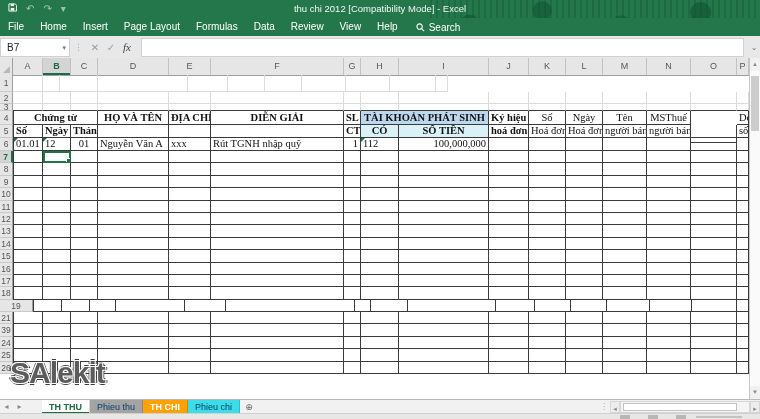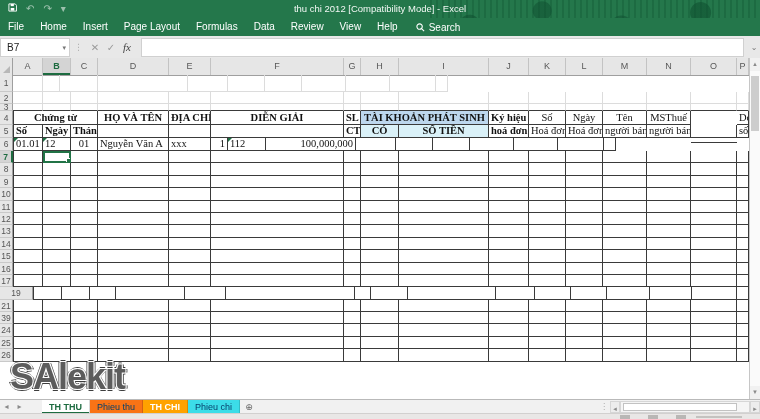--- a/index.html
+++ b/index.html
@@ -92,21 +92,21 @@
   .hsb-track{width:130px;position:relative;background:#f5f5f5;border:1px solid #d6d6d6;box-sizing:border-box;
        margin:1px 0;}
   .hsb-thumb{position:absolute;left:2px;top:1px;bottom:1px;width:112px;background:#fff;border:1px solid #c2c2c2;}
 
   
   .statusbar{position:absolute;left:0;top:413px;width:760px;height:6px;background:#e9e7e6;border-top:1px solid #d2d0cf;}
   .sb-ic{position:absolute;top:1px;width:10px;height:4px;background:#b9b7b5;}
   .sb-zoom{position:absolute;top:2px;right:18px;width:46px;height:2px;background:#c4c2c0;}
 
   
-  .watermark{position:absolute;left:10px;top:356px;font-size:36px;font-weight:800;letter-spacing:-1px;
+  .watermark{position:absolute;left:10px;top:356px;font-size:30px;font-weight:800;letter-spacing:-1px;
        color:#5c5c5c;pointer-events:none;
        text-shadow:-1px -1px 0 #fdfdfd,1px -1px 0 #fdfdfd,-1px 1px 0 #fdfdfd,1px 1px 0 #fdfdfd,
                    -2px 0 0 #3d3d3d,2px 0 0 #3d3d3d,0 2px 0 #3d3d3d,0 -2px 0 #3d3d3d;}
 </style>
 </head>
 <body>
 
 <div class="app">
 
   <div class="titlebar">
@@ -273,20 +273,21 @@
           <div class="cell tc" style="width: 46px; line-height: 12px;"></div>
           <div class="cell tc c" style="width: 12px; line-height: 12px;">số</div>
         </div>
         <div class="grow" style="height: 13px;">
           <div class="rh" style="width: 13px; line-height: 13px;">6</div>
           <div class="cell tc la" style="width: 30px; line-height: 12px;">01.01<div class="tri"></div></div>
           <div class="cell tc" style="width: 28px; line-height: 12px;">12<div class="tri"></div></div>
           <div class="cell tc c" style="width: 27px; line-height: 12px;">01</div>
           <div class="cell tc" style="width: 71px; line-height: 12px;">Nguyễn Văn A</div>
           <div class="cell tc" style="width: 42px; line-height: 12px;">xxx</div>
+          <div class="cell tc" style="width: 133px; line-height: 12px;">Rút TGNH nhập quỹ</div>
           <div class="cell tc r" style="width: 17px; line-height: 12px;">1</div>
           <div class="cell tc" style="width: 38px; line-height: 12px;">112<div class="tri"></div></div>
           <div class="cell tc r" style="width: 90px; line-height: 12px;">100,000,000</div>
           <div class="cell tc" style="width: 40px; line-height: 12px;"></div>
           <div class="cell tc" style="width: 37px; line-height: 12px;"></div>
           <div class="cell tc" style="width: 37px; line-height: 12px;"></div>
           <div class="cell tc" style="width: 44px; line-height: 12px;"></div>
           <div class="cell tc" style="width: 44px; line-height: 12px;"></div>
           <div class="cell tc" style="width: 46px; line-height: 12px;"></div>
           <div class="cell tc" style="width: 12px; line-height: 12px;"></div>
@@ -496,20 +497,39 @@
           <div class="cell tc" style="width: 90px; line-height: 11.4px;"></div>
           <div class="cell tc" style="width: 40px; line-height: 11.4px;"></div>
           <div class="cell tc" style="width: 37px; line-height: 11.4px;"></div>
           <div class="cell tc" style="width: 37px; line-height: 11.4px;"></div>
           <div class="cell tc" style="width: 44px; line-height: 11.4px;"></div>
           <div class="cell tc" style="width: 44px; line-height: 11.4px;"></div>
           <div class="cell tc" style="width: 46px; line-height: 11.4px;"></div>
           <div class="cell tc" style="width: 12px; line-height: 11.4px;"></div>
         </div>
         <div class="grow" style="height: 12.4px;">
+          <div class="rh" style="width: 13px; line-height: 12.4px;">18</div>
+          <div class="cell tc la" style="width: 30px; line-height: 11.4px;"></div>
+          <div class="cell tc" style="width: 28px; line-height: 11.4px;"></div>
+          <div class="cell tc" style="width: 27px; line-height: 11.4px;"></div>
+          <div class="cell tc" style="width: 71px; line-height: 11.4px;"></div>
+          <div class="cell tc" style="width: 42px; line-height: 11.4px;"></div>
+          <div class="cell tc" style="width: 133px; line-height: 11.4px;"></div>
+          <div class="cell tc" style="width: 17px; line-height: 11.4px;"></div>
+          <div class="cell tc" style="width: 38px; line-height: 11.4px;"></div>
+          <div class="cell tc" style="width: 90px; line-height: 11.4px;"></div>
+          <div class="cell tc" style="width: 40px; line-height: 11.4px;"></div>
+          <div class="cell tc" style="width: 37px; line-height: 11.4px;"></div>
+          <div class="cell tc" style="width: 37px; line-height: 11.4px;"></div>
+          <div class="cell tc" style="width: 44px; line-height: 11.4px;"></div>
+          <div class="cell tc" style="width: 44px; line-height: 11.4px;"></div>
+          <div class="cell tc" style="width: 46px; line-height: 11.4px;"></div>
+          <div class="cell tc" style="width: 12px; line-height: 11.4px;"></div>
+        </div>
+        <div class="grow" style="height: 12.4px;">
           <div class="rh" style="width: 34px; line-height: 12.4px;">19</div>
           <div class="cell tc la" style="width: 30px; line-height: 11.4px;"></div>
           <div class="cell tc" style="width: 28px; line-height: 11.4px;"></div>
           <div class="cell tc" style="width: 27px; line-height: 11.4px;"></div>
           <div class="cell tc" style="width: 71px; line-height: 11.4px;"></div>
           <div class="cell tc" style="width: 42px; line-height: 11.4px;"></div>
           <div class="cell tc" style="width: 133px; line-height: 11.4px;"></div>
           <div class="cell tc" style="width: 17px; line-height: 11.4px;"></div>
           <div class="cell tc" style="width: 38px; line-height: 11.4px;"></div>
           <div class="cell tc" style="width: 90px; line-height: 11.4px;"></div>
@@ -626,21 +646,21 @@
     <div class="thumb"></div>
     <div class="arr" style="bottom:0;">▼</div>
   </div>
 
   <div class="tabstrip">
     <span class="navarr">◂</span>
     <span class="navarr">▸</span>
     <span style="width:16px;"></span>
     <div style="display:flex;">
         <div class="stab" style="background: rgb(255, 255, 255); color: rgb(29, 107, 64); font-weight: bold; box-shadow: rgb(29, 107, 64) 0px -2px 0px inset;">TH THU</div>
-        <div class="stab" style="background: #f97316; color: rgb(7, 64, 107);">Phieu thu</div>
+        <div class="stab" style="background: #a3a3a3; color: rgb(7, 64, 107);">Phieu thu</div>
         <div class="stab" style="background: rgb(255, 162, 0); color: rgb(255, 255, 255); font-weight: bold;">TH CHI</div>
         <div class="stab" style="background: rgb(60, 221, 232); color: rgb(7, 64, 107);">Phieu chi</div>
       </div>
     <span class="addsheet">⊕</span>
     <span style="flex:1;"></span>
     <span class="hdots">⋮</span>
     <span class="hsb-arr">◂</span>
     <span class="hsb-track">
       <span class="hsb-thumb"></span>
     </span>

